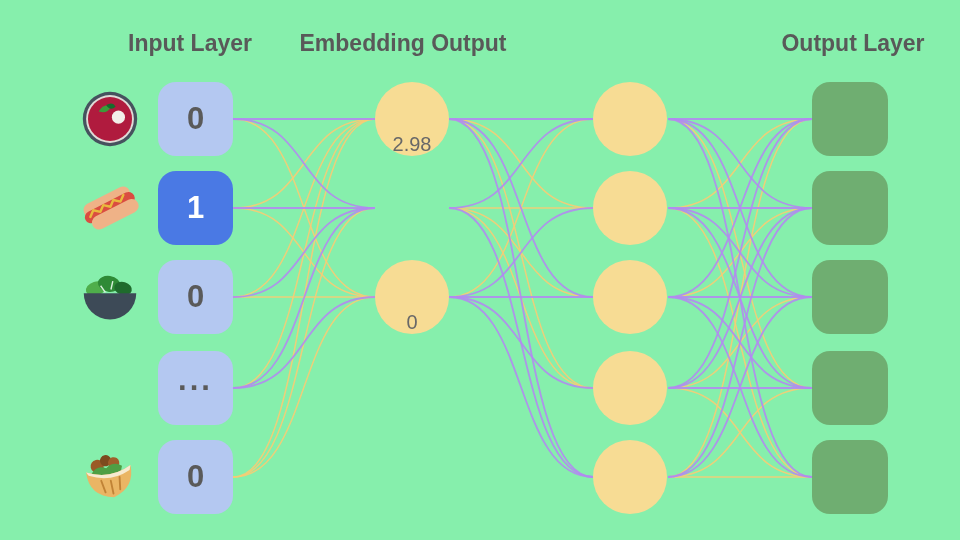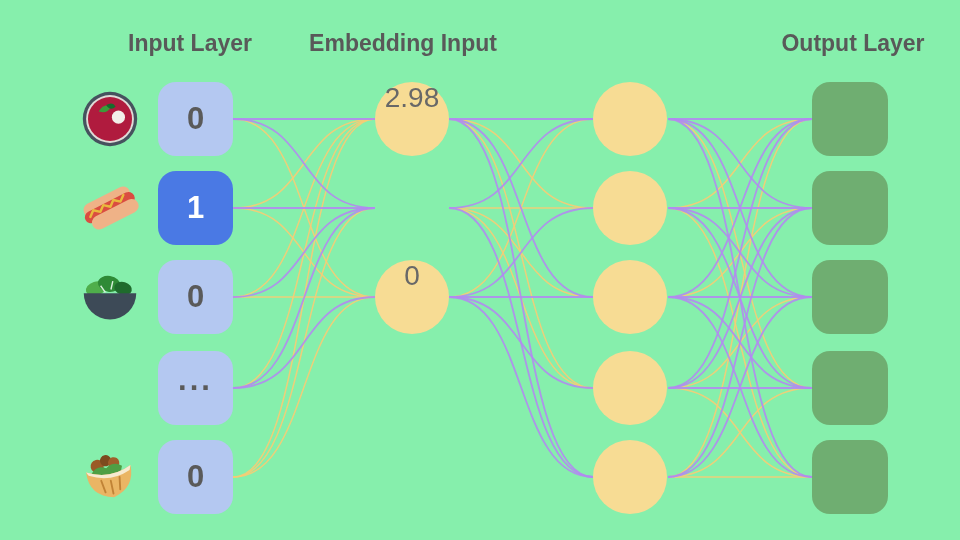--- a/index.html
+++ b/index.html
@@ -17,22 +17,22 @@
   .icon-cell{position:absolute;left:80px;width:60px;height:60px;}
   .icon-cell svg{width:100%;height:100%;display:block;}
 
   .input-box{position:absolute;left:158px;width:75px;height:74px;border-radius:18px;
              background:var(--node_blue_light,#b4c8f1);display:flex;align-items:center;justify-content:center;
              font-weight:bold;font-size:31px;color:var(--digit_gray,#5a5a5a);}
   .input-box.active{background:var(--node_blue_active,#4a79e4);color:#ffffff;}
   .input-box .dots{letter-spacing:3px;transform:translateY(-8px);}
 
   .embed-node,.hidden-node{position:absolute;width:74px;height:74px;border-radius:50%;
-             background:var(--node_yellow,#f7dc94);display:flex;align-items:flex-start;justify-content:center;
-             font-size:28px;color:var(--value_gray,#686868);}
+             background:var(--node_yellow,#f7dc94);display:flex;align-items:flex-end;justify-content:center;
+             font-size:20px;color:var(--value_gray,#686868);}
   .embed-node{left:375px;}
   .hidden-node{left:593px;}
 
   .output-node{position:absolute;left:812px;width:76px;height:74px;border-radius:18px;
              background:var(--node_green,#6fae71);}
 </style>
 </head>
 <body>
 
 <div class="canvas">
@@ -89,21 +89,21 @@
       <path d="M668,297 C747.2,297 732.8,388 812,388" fill="none" stroke="#b18bef" stroke-width="1.8" stroke-opacity="0.9"></path>
       <path d="M668,297 C747.2,297 732.8,477 812,477" fill="none" stroke="#b18bef" stroke-width="1.8" stroke-opacity="0.9"></path>
       <path d="M668,388 C747.2,388 732.8,119 812,119" fill="none" stroke="#b18bef" stroke-width="1.8" stroke-opacity="0.9"></path>
       <path d="M668,388 C747.2,388 732.8,208 812,208" fill="none" stroke="#b18bef" stroke-width="1.8" stroke-opacity="0.9"></path>
       <path d="M668,388 C747.2,388 732.8,388 812,388" fill="none" stroke="#b18bef" stroke-width="1.8" stroke-opacity="0.9"></path>
       <path d="M668,477 C747.2,477 732.8,208 812,208" fill="none" stroke="#b18bef" stroke-width="1.8" stroke-opacity="0.9"></path>
       <path d="M668,477 C747.2,477 732.8,297 812,297" fill="none" stroke="#b18bef" stroke-width="1.8" stroke-opacity="0.9"></path>
     </svg>
 
   <div class="layer-title" id="title-input">Input Layer</div>
-  <div class="layer-title" id="title-embedding">Embedding Input</div>
+  <div class="layer-title" id="title-embedding">Embedding Output</div>
   <div class="layer-title" id="title-output">Output Layer</div>
 
   <div class="icon-cell" style="top:89px">
     <svg viewBox="0 0 64 64">
       <circle cx="32" cy="32" r="29" fill="#46525e"></circle>
       <circle cx="32" cy="32" r="25.5" fill="#dfdcd8"></circle>
       <circle cx="32" cy="32" r="23.5" fill="#b01b3e"></circle>
       <circle cx="41" cy="30" r="7" fill="#f2efe9"></circle>
       <path d="M20,24 q5,-9 13,-6 q-3,9 -13,6 Z" fill="#3c9b39"></path>
       <path d="M28,17 q7,-4 10,2 q-6,5 -10,-2 Z" fill="#176c2c"></path>

